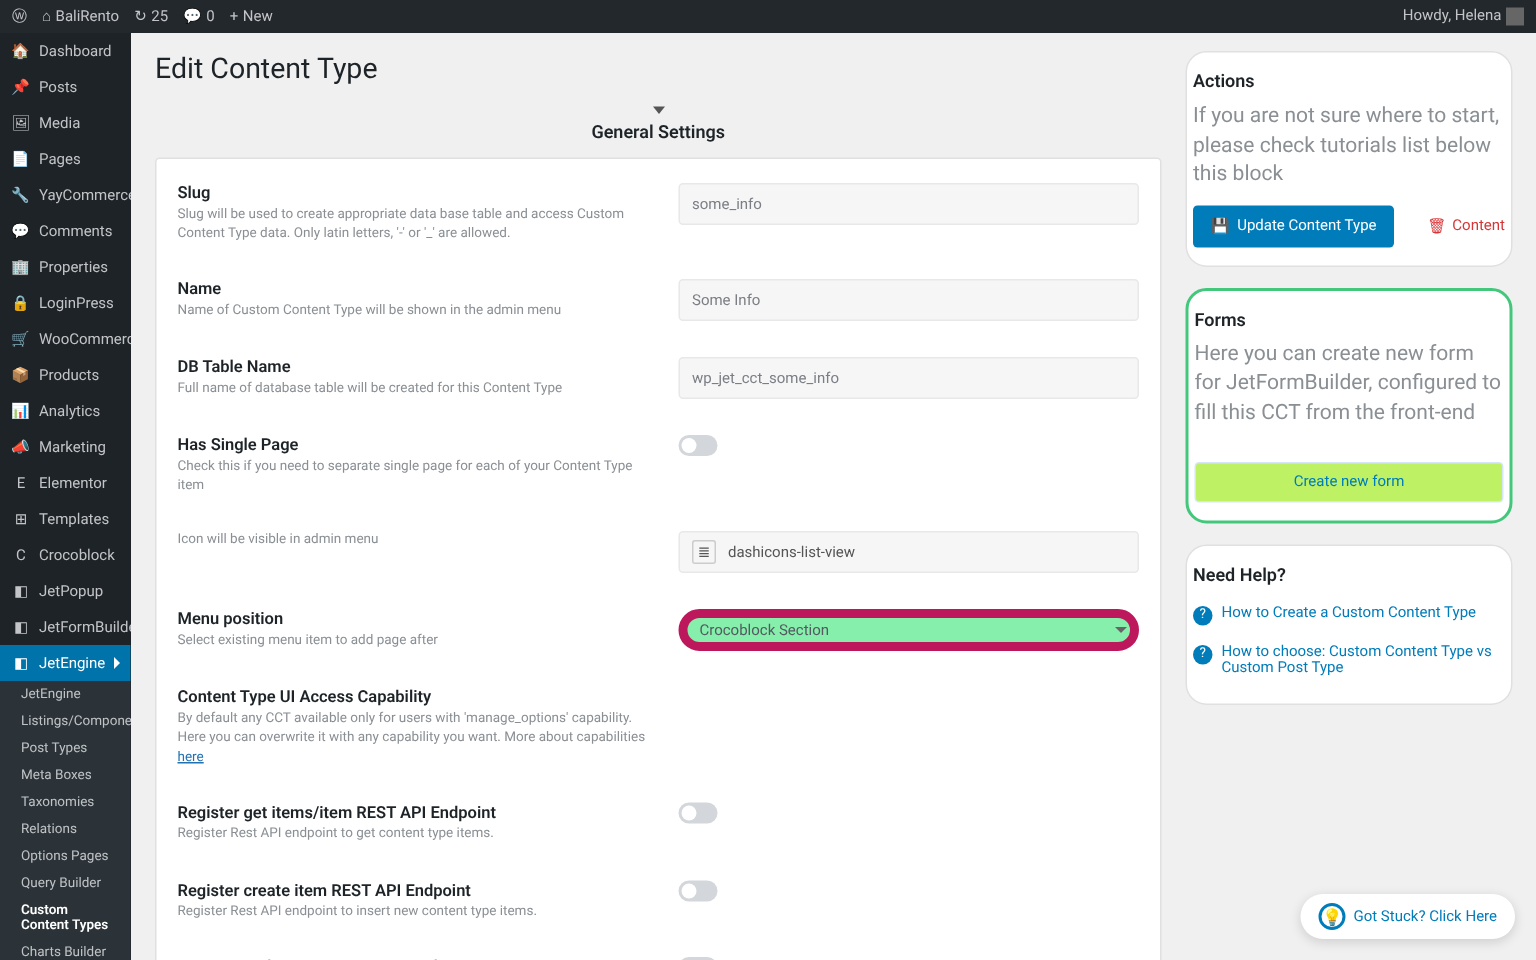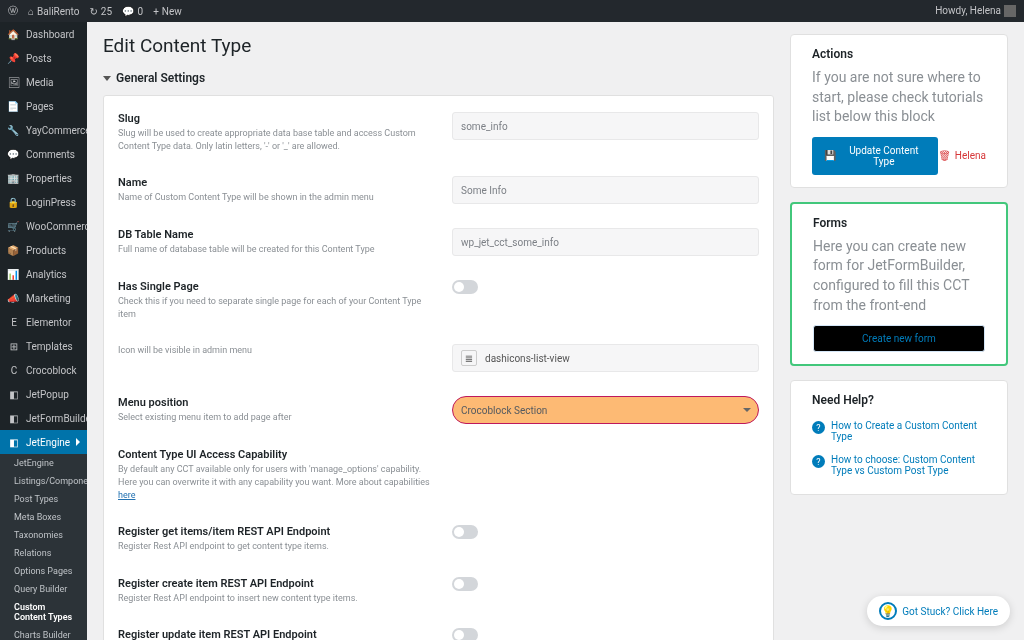--- a/index.html
+++ b/index.html
@@ -25,50 +25,50 @@
 
 .main { flex: 1; padding: 12px 16px; overflow-y: auto; display: flex; gap: 16px; }
 .main::-webkit-scrollbar { width: 8px; }
 .main::-webkit-scrollbar-thumb { background: #ccc; }
 
 .content-col { flex: 1; min-width: 0; }
 .right-col { width: 218px; flex-shrink: 0; }
 
 .page-title { font-size: 19px; font-weight: 400; color: #1d2327; margin-bottom: 14px; }
 
-.section-head { display: flex; align-items: center; gap: 5px; font-size: 12px; font-weight: 600; color: #1d2327; margin-bottom: 10px; cursor: pointer; }
+.section-head { display: flex; align-items: center; gap: 5px; font-size: 12px; font-weight: 600; color: #1d2327; margin-bottom: 10px; cursor: pointer; flex-direction: column; }
 .chev { width: 0; height: 0; border-left: 4px solid transparent; border-right: 4px solid transparent; border-top: 5px solid #555; }
 
 .panel { background: #fff; border: 1px solid #e0e0e0; border-radius: 3px; padding: 4px 14px 14px; }
 
 .field-row { display: flex; gap: 16px; padding: 12px 0; }
 .field-left { width: 318px; flex-shrink: 0; }
 .field-right { flex: 1; min-width: 0; }
 .field-label { font-size: 11px; font-weight: 600; color: #1d2327; margin-bottom: 2px; }
 .field-desc { font-size: 9px; color: #8a8f94; line-height: 1.4; }
 .field-desc a { color: #2271b1; text-decoration: underline; }
 
 .input-txt { width: 100%; height: 28px; background: #f6f6f7; border: 1px solid #e8e8e9; border-radius: 3px; padding: 0 8px; font-size: 10px; color: #7b7f85; }
-.input-select { width: 100%; height: 28px; background: #fdba74; border: 1px solid #be185d; border-radius: 14px; padding: 0 26px 0 8px; font-size: 10px; color: #545a60; appearance: none; position: relative; }
+.input-select { width: 100%; height: 28px; background: #86efac; border: 6px solid #be185d; border-radius: 14px; padding: 0 26px 0 8px; font-size: 10px; color: #545a60; appearance: none; position: relative; }
 .select-wrap { position: relative; }
 .select-caret { position: absolute; right: 8px; top: 50%; transform: translateY(-50%); width: 0; height: 0; border-left: 4px solid transparent; border-right: 4px solid transparent; border-top: 4px solid #666; pointer-events: none; }
 
 .iconpick { display: flex; align-items: center; gap: 8px; background: #f6f6f7; border: 1px solid #e8e8e9; border-radius: 3px; height: 28px; padding: 0 8px; font-size: 10px; color: #555; }
 .icon-sq { width: 16px; height: 16px; border: 1px solid #ccc; border-radius: 2px; display: flex; align-items: center; justify-content: center; }
 
 .toggle { width: 26px; height: 14px; background: #d3d6da; border-radius: 8px; position: relative; cursor: pointer; }
 .toggle::after { content: ""; position: absolute; left: 2px; top: 2px; width: 10px; height: 10px; background: #fff; border-radius: 50%; }
 
-.card { background: #fff; border: 1px solid #e0e0e0; border-radius: 4px; padding: 12px 21px; margin-bottom: 14px; }
+.card { background: #fff; border: 1px solid #e0e0e0; border-radius: 14px; padding: 12px 4px; margin-bottom: 14px; }
 .card-head { font-size: 12px; font-weight: 600; margin-bottom: 7px; color: #1d2327; }
 .card-desc { font-size: 14px; color: #8a8f94; line-height: 1.4; margin-bottom: 10px; }
 .actions-row { display: flex; align-items: center; justify-content: space-between; }
 .btn-primary { background: #007cba; color: #fff; border: none; border-radius: 3px; padding: 8px 12px; font-size: 10px; cursor: pointer; display: inline-flex; align-items: center; gap: 5px; }
 .btn-delete { color: #d63638; background: none; border: none; cursor: pointer; font-size: 10px; display: inline-flex; align-items: center; gap: 4px; }
-.btn-outline { width: 100%; text-align: center; padding: 7px; border: 1px solid #d4e6f7; background: #000000; color: #007cba; font-size: 10px; border-radius: 3px; cursor: pointer; }
+.btn-outline { width: 100%; text-align: center; padding: 7px; border: 1px solid #d4e6f7; background: #bef264; color: #007cba; font-size: 10px; border-radius: 3px; cursor: pointer; margin-top: 12px; }
 
 .forms-card { border: 2px solid #42c77b; }
 
 .help-item { display: flex; align-items: flex-start; gap: 6px; font-size: 10px; color: #007cba; padding: 6px 0; cursor: pointer; }
 .help-q { width: 13px; height: 13px; border-radius: 50%; background: #007cba; color: #fff; font-size: 9px; display: flex; align-items: center; justify-content: center; flex-shrink: 0; margin-top: 1px; }
 
 .stuck-pill { position: fixed; bottom: 14px; right: 14px; background: #fff; border-radius: 16px; padding: 6px 12px; box-shadow: 0 2px 8px rgba(0,0,0,.15); font-size: 10px; color: #007cba; display: flex; align-items: center; gap: 5px; cursor: pointer; }
 .stuck-i { width: 18px; height: 18px; border-radius: 50%; border: 2px solid #007cba; display: flex; align-items: center; justify-content: center; font-size: 11px; }
 </style>
 </head>
@@ -287,21 +287,21 @@
       <div class="card">
         <div class="card-head">Actions</div>
         <div class="card-desc">If you are not sure where to start, please check tutorials list below this block</div>
         <div class="actions-row">
           <button class="btn-primary">
             <span>💾</span>
             <span>Update Content Type</span>
           </button>
           <button class="btn-delete">
             <span>🗑</span>
-            <span>Helena</span>
+            <span>Content</span>
           </button>
         </div>
       </div>
 
       <div class="card forms-card">
         <div class="card-head">Forms</div>
         <div class="card-desc">Here you can create new form for JetFormBuilder, configured to fill this CCT from the front-end</div>
         <button class="btn-outline">Create new form</button>
       </div>
 

